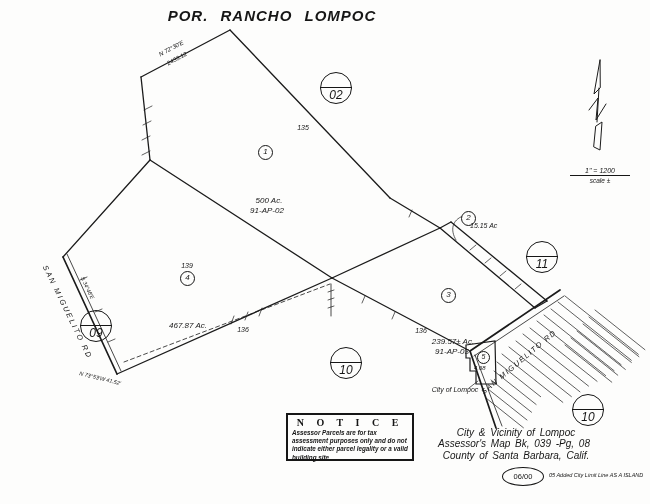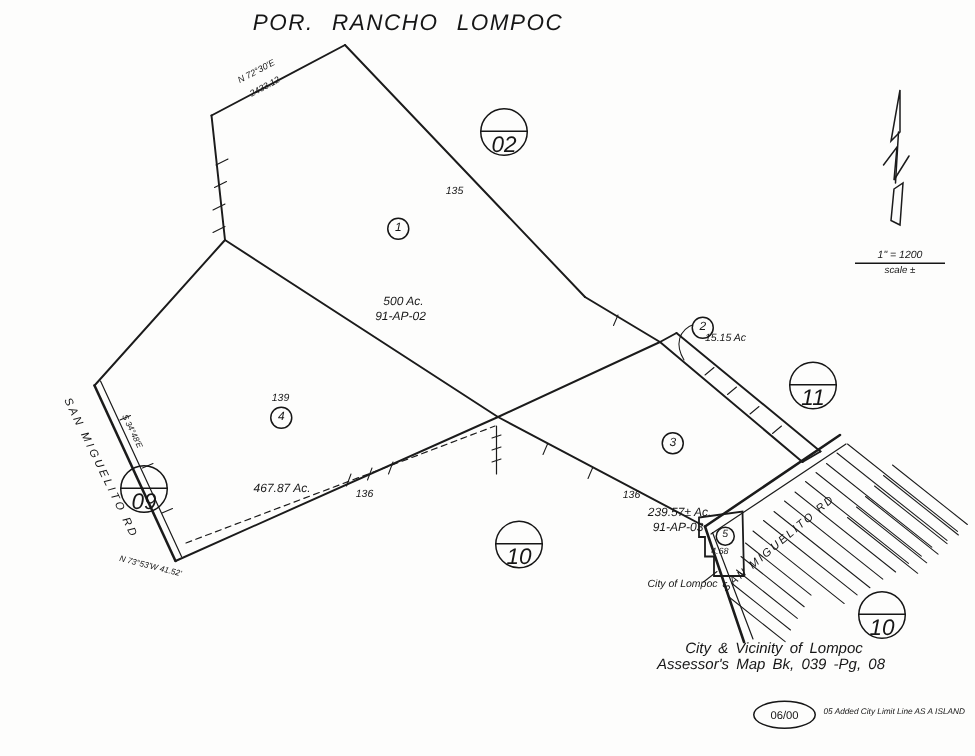--- a/index.html
+++ b/index.html
@@ -2,29 +2,29 @@
 <html><head>
 <meta charset="utf-8">
 <style>
   html,body{margin:0;padding:0;background:#e8e8e8;}
   .stage{position:relative;width:650px;height:504px;background:#fdfdfc;overflow:hidden;
          font-family:"Liberation Sans",sans-serif;color:#161616;}
   svg.linework{position:absolute;left:0;top:0;}
   .lbl{position:absolute;font-style:italic;white-space:nowrap;line-height:1;}
   .ctr{transform:translateX(-50%);}
   .rot{transform-origin:0 0;}
-  .map-title{font-size:15px;font-weight:normal;word-spacing:7px;letter-spacing:1px;}
+  .map-title{font-size:15px;font-weight:bold;word-spacing:7px;letter-spacing:1px;}
   .sheet-no{font-size:21px;font-weight:bold;letter-spacing:1px;} .f8{font-size:8px;margin-top:36px;} .f7{font-size:7px;}
   .f6{font-size:6px;} .f55{font-size:5.5px;}
   .pnum{position:absolute;border:1px solid #161616;border-radius:50%;width:13px;height:13px;
         text-align:center;font-size:8px;font-style:italic;line-height:12px;background:#fdfdfc;}
   .pnum.small{width:11px;height:11px;font-size:7px;line-height:10px;}
   .sec{position:absolute;width:30px;height:30px;border:1.6px solid #161616;border-radius:50%;}
   .sec-line{position:absolute;top:14px;left:-1px;right:-1px;border-top:1.4px solid #161616;}
-  .sec-num{position:absolute;top:15px;width:100%;text-align:center;font-size:15px;font-style:italic;}
+  .sec-num{position:absolute;top:15px;width:100%;text-align:center;font-size:12px;font-style:italic;}
   .notice{position:absolute;left:286px;top:413px;width:128px;height:48px;border:2px solid #161616;
           background:#fdfdfc;box-sizing:border-box;}
   .notice-title{font-family:"Liberation Serif",serif;font-weight:bold;font-size:10px;
                 letter-spacing:5px;text-align:center;margin-top:2px;}
   .notice-body{font-size:6.3px;font-weight:bold;font-style:italic;padding:1px 3px 0 4px;line-height:1.3;}
   .caption{font-size:10px;font-style:italic;word-spacing:2px;}
   .scalebox{position:absolute;left:570px;top:167px;width:60px;text-align:center;font-style:italic;}
   .scale-top{font-size:7px;border-bottom:1px solid #161616;padding-bottom:1px;}
   .scale-bot{font-size:6.5px;padding-top:1px;}
   .stamp{position:absolute;left:502px;top:467px;width:40px;height:17px;border:1.3px solid #161616;
@@ -190,22 +190,27 @@
   <span class="lbl micro rot" style="left:158px;top:52px;transform:rotate(-28deg);">N 72°30'E</span>
   <span class="lbl micro rot" style="left:166px;top:61px;transform:rotate(-28deg);">2433.12</span>
   <span class="lbl micro rot" style="left:84px;top:276px;transform:rotate(64deg);font-size:5.5px;">S 34°48'E</span>
   <span class="lbl micro rot" style="left:80px;top:371px;transform:rotate(14deg);font-size:5.5px;">N 73°53'W  41.52'</span>
 
   <div class="scalebox">
     <div class="scale-top">1" = 1200</div>
     <div class="scale-bot">scale ±</div>
   </div>
 
+  <div class="notice">
+    <div class="notice-title">N O T I C E</div>
+    <div class="notice-body">Assessor Parcels are for tax assessment purposes only and do not indicate either parcel legality or a valid building site.</div>
+  </div>
 
   <span class="lbl caption ctr" style="left:516px;top:428px;">City &amp; Vicinity of Lompoc</span>
   <span class="lbl caption ctr" style="left:514px;top:439px;">Assessor's Map Bk, 039 -Pg, 08</span>
+  <span class="lbl caption ctr" style="left:516px;top:451px;">County of Santa Barbara, Calif.</span>
 
   <div class="stamp">
     <span>06/00</span>
   </div>
   <span class="lbl f55" style="left:549px;top:473px;">05 Added City Limit Line AS A ISLAND</span>
 
 </div>
 
 </body></html>

